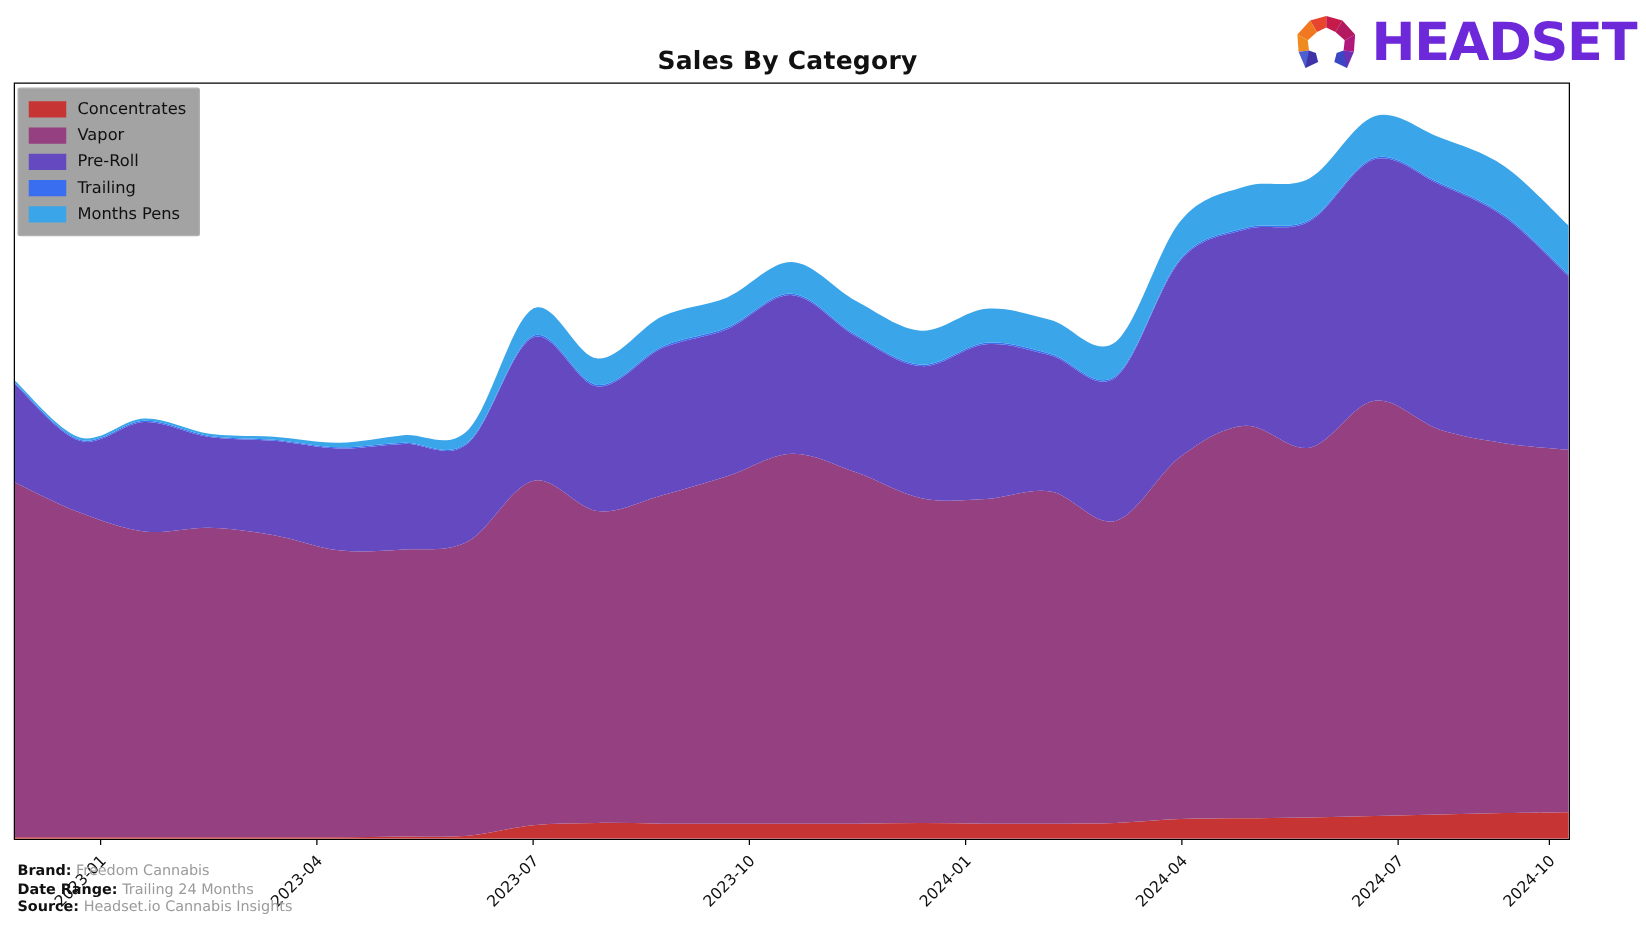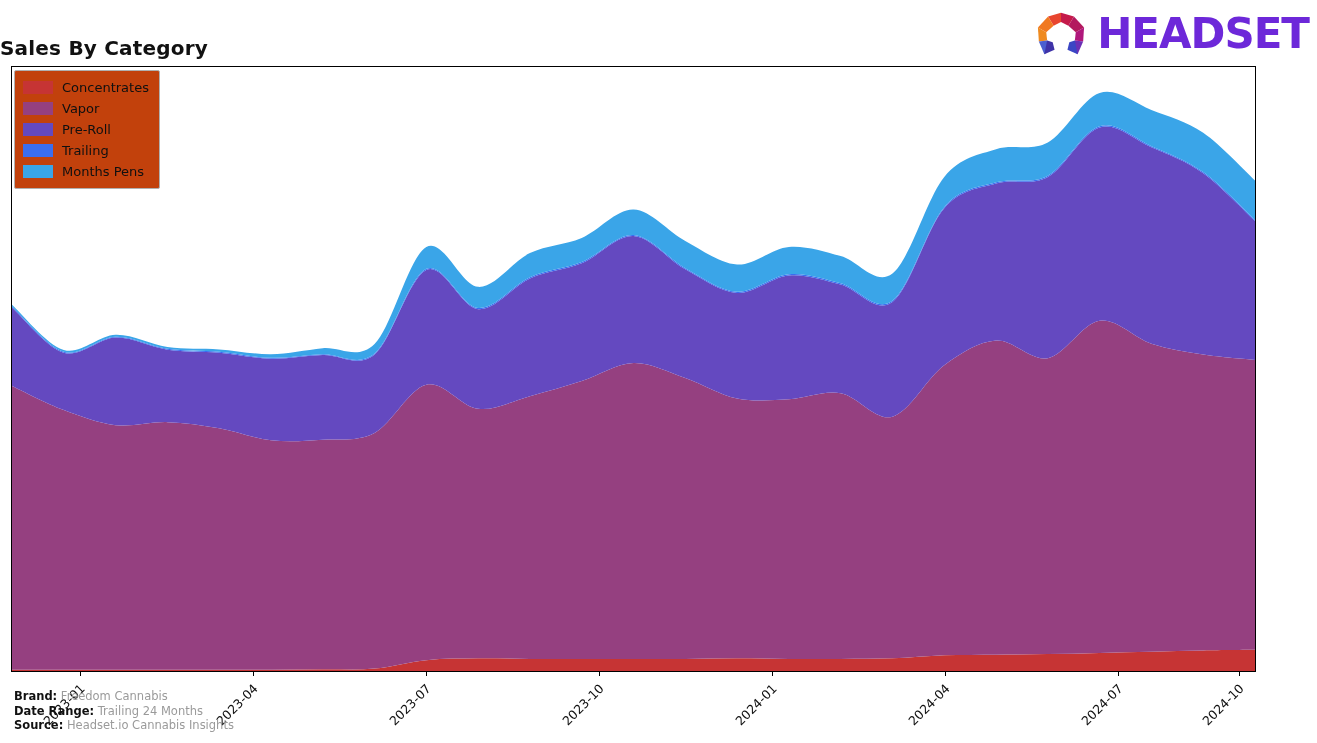--- a/index.html
+++ b/index.html
@@ -2,21 +2,21 @@
 <html><head>
 <meta charset="utf-8">
 <style>
   html,body{margin:0;padding:0;background:#ffffff;}
   body{width:1317px;height:743px;font-family:"DejaVu Sans",sans-serif;overflow:hidden;position:relative;}
 
   #root{position:absolute;inset:0;}
 
   
   .chart-title{
-    position:absolute;left:0;top:36px;width:1260px;
+    position:absolute;left:0;top:36px;width:1260px;text-align:center;
     font-family:"DejaVu Sans",sans-serif;font-size:20px;font-weight:bold;color:#111;
     letter-spacing:.2px;
   }
   .brand-logo{
     position:absolute;right:8px;top:8px;height:52px;display:flex;align-items:center;gap:8px;
   }
   .brand-mark{width:56px;height:48px;display:block;}
   .brand-word{
     font-family:"DejaVu Sans",sans-serif;font-size:42px;font-weight:bold;color:#6d28d9;
     letter-spacing:-1px;line-height:1;
@@ -25,21 +25,21 @@
   
   .plot-frame{
     position:absolute;left:11px;top:66px;width:1245px;height:606px;
     border:1.3px solid #000;box-sizing:border-box;background:#fff;
   }
   .plot-svg{position:absolute;left:0;top:0;width:100%;height:100%;display:block;}
 
   
   .legend{
     position:absolute;left:14px;top:70px;
-    background:#c2410c;border:1px solid #b0b0b0;border-radius:2px;
+    background:#a3a3a3;border:1px solid #b0b0b0;border-radius:2px;
     padding:6px 10px 6px 8px;
   }
   .legend-row{display:flex;align-items:center;height:21px;}
   .legend-swatch{width:30px;height:13px;margin-right:9px;flex:none;}
   .legend-label{font-family:"DejaVu Sans",sans-serif;font-size:13px;color:#101010;white-space:nowrap;}
 
   
   .xticks{position:absolute;left:11px;top:672px;width:1245px;height:0;}
   .xtick{position:absolute;top:0;}
   .xtick .tickmark{position:absolute;left:0;top:0;width:1px;height:4px;background:#000;}

